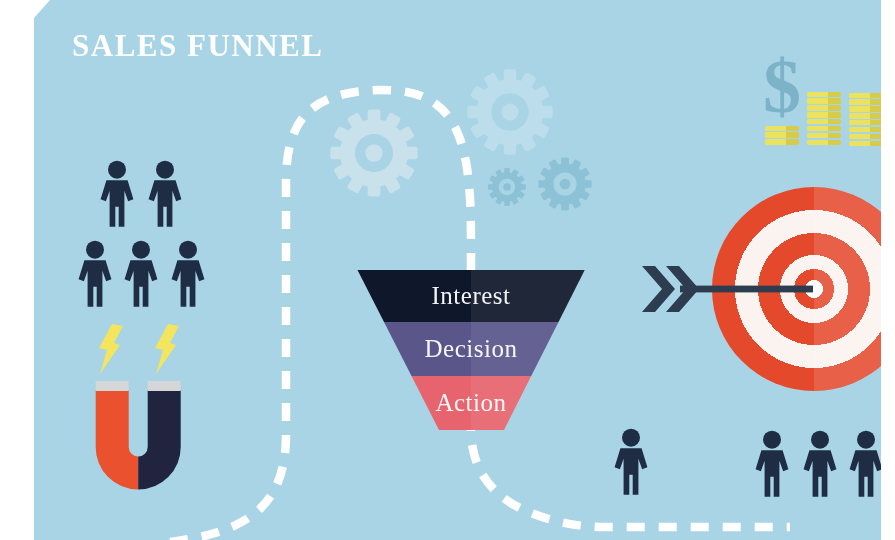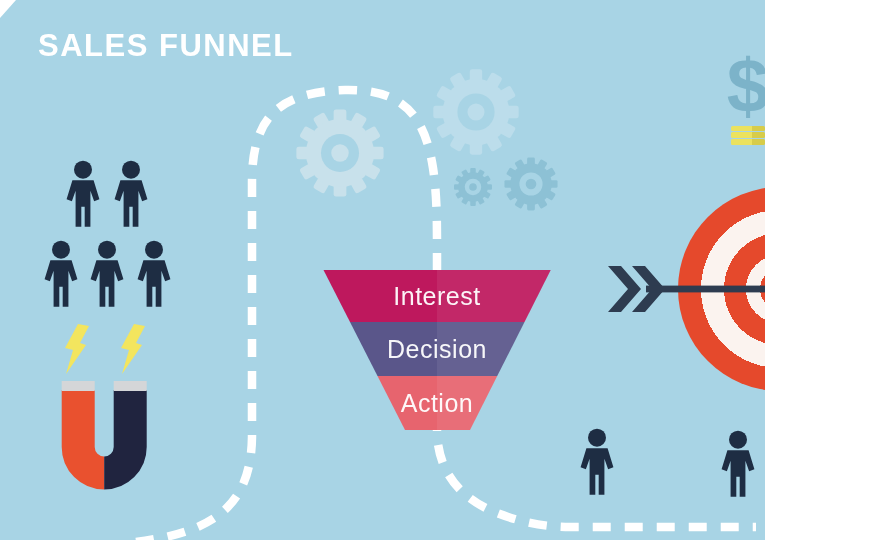--- a/index.html
+++ b/index.html
@@ -1,40 +1,41 @@
 <!DOCTYPE html>
 <html><head>
 <meta charset="utf-8">
 <style>
   html,body{margin:0;padding:0;}
   #canvas{
-    position:relative;width:765px;height:540px;overflow:hidden;
+    position:relative;width:847px;height:540px;overflow:hidden;
     background:#a8d4e5;
-    font-family:Liberation Sans, sans-serif;
+    font-family:Liberation Serif, serif;
+    margin-left:34px;
   }
   .abs{position:absolute;}
 
   
   .title{
     left:38px;top:28px;
     font-size:31px;font-weight:700;letter-spacing:1.5px;color:#ffffff;
   }
 
   
   .funnel{left:297px;top:218px;width:280px;height:212px;}
   .stage{position:absolute;left:0;width:280px;}
   .stage .shine{position:absolute;left:50%;top:0;width:50%;height:100%;background:rgba(255,255,255,0.07);}
   .stage .lbl{
     position:absolute;left:0;top:0;width:100%;height:100%;
     display:flex;align-items:center;justify-content:center;
     color:rgba(255,255,255,0.95);font-size:25px;font-weight:400;letter-spacing:0.5px;
   }
   .stage1{top:0;height:52px;background:#45b1ae;
     clip-path:polygon(0 0,280px 0,253.7px 100%,26.5px 100%);}
-  .stage2{top:52px;height:52px;background:#be185d;
+  .stage2{top:52px;height:52px;background:#0f172a;
     clip-path:polygon(26.5px 0,253.7px 0,227.5px 100%,53px 100%);}
   .stage3{top:104px;height:54px;background:#5a568a;
     clip-path:polygon(53px 0,227.5px 0,200.2px 100%,80.5px 100%);}
   .stage4{top:158px;height:54px;background:#e7646e;
     clip-path:polygon(80.5px 0,200.2px 0,173px 100%,108px 100%);}
 
   
   .target{
     left:678px;top:187px;width:204px;height:204px;border-radius:50%;overflow:hidden;
     background:radial-gradient(circle at 50% 50%,

